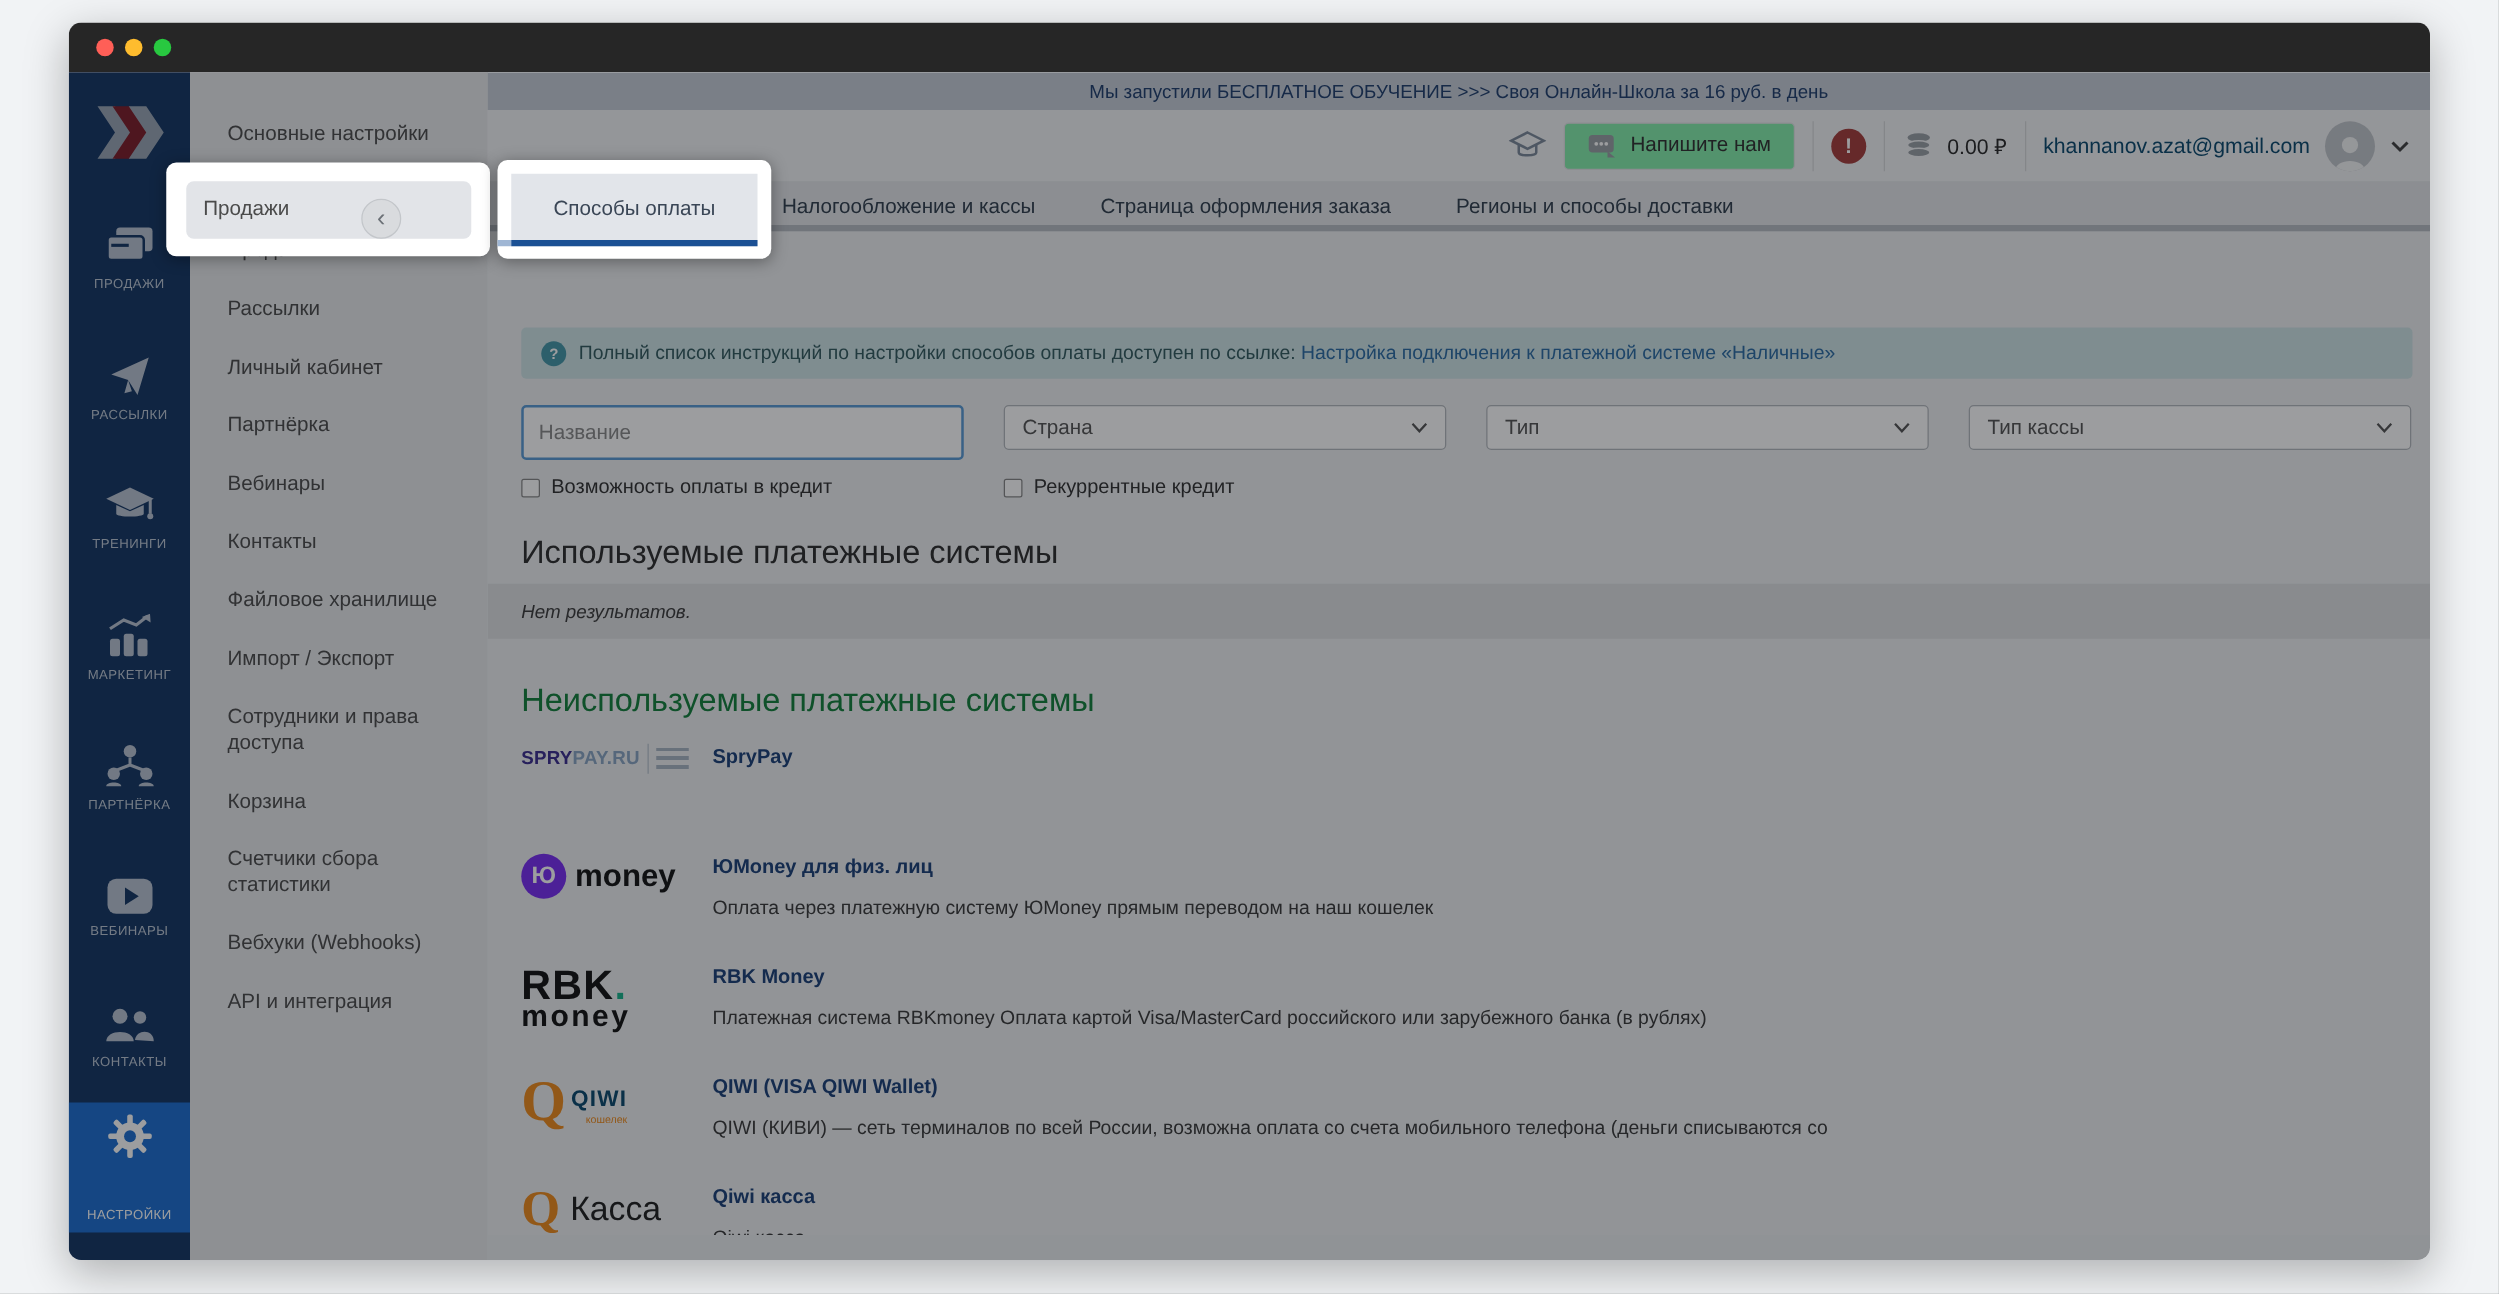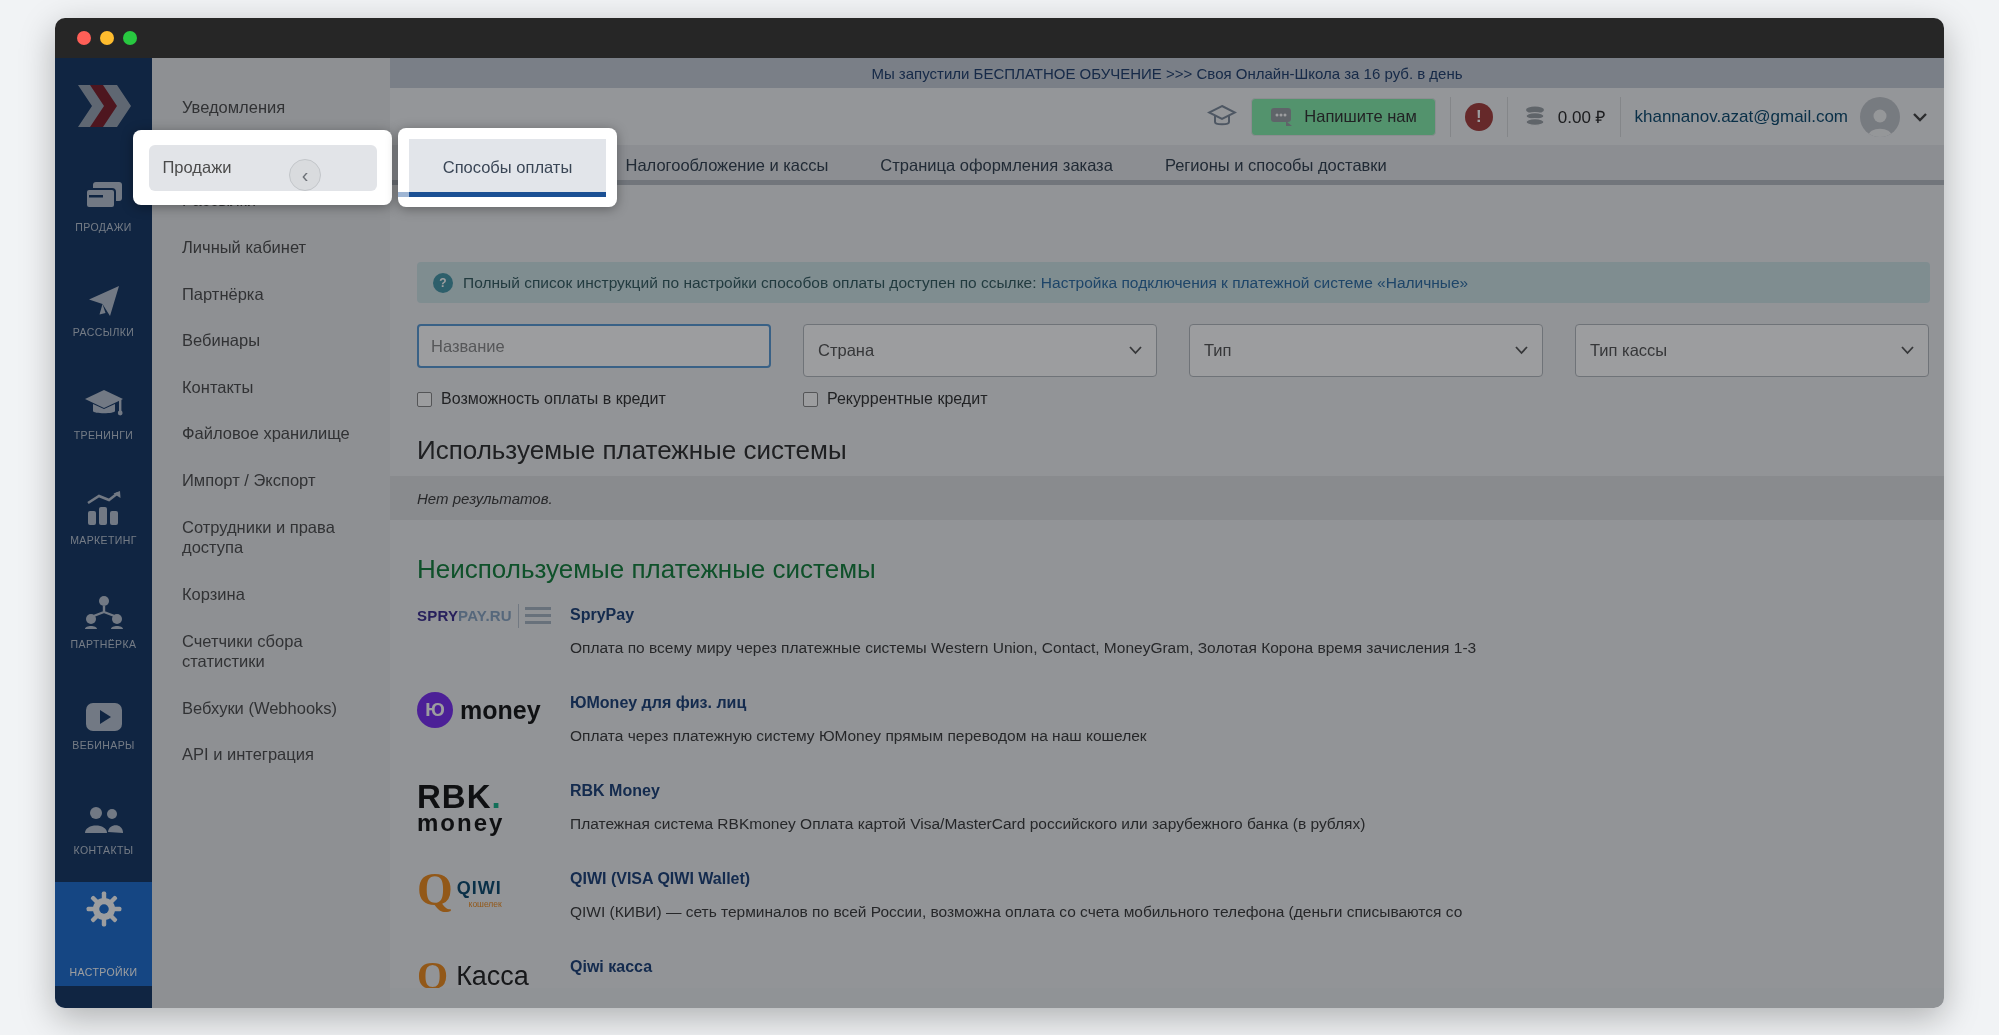--- a/index.html
+++ b/index.html
@@ -52,21 +52,21 @@
   .info-banner { margin-top:77px; height:41px; background:#cfe4e7; border-radius:4px; display:flex; align-items:center;
                  padding:0 16px; gap:10px; font-size:15.5px; color:#355c60; }
   .info-banner .qmark { width:20px; height:20px; border-radius:50%; background:#4798a8; color:#fff; font-size:12px; font-weight:bold;
                         display:flex; align-items:center; justify-content:center; flex-shrink:0; cursor:pointer; }
   .info-banner a { color:#2e6da4; text-decoration:none; cursor:pointer; }
 
   .filters { margin-top:21px; display:flex; gap:32px; }
   .filters .name-input { width:354px; height:44px; border:2px solid #5b9bd5; border-radius:4px; background:#fff;
                          font-size:16.5px; color:#333; padding:0 12px; outline:none; font-family:"Liberation Sans",sans-serif; }
   .filters .name-input::placeholder { color:#8a8a8a; }
-  .sel { width:354px; height:53px; background:#fff; border:1px solid #b5b9be; border-radius:4px; display:flex;
+  .sel { width:354px; height:36px; background:#fff; border:1px solid #b5b9be; border-radius:4px; display:flex;
          align-items:center; justify-content:space-between; padding:0 14px; font-size:16.5px; color:#555; cursor:pointer; }
 
   .checks { margin-top:12px; height:20px; display:flex; }
   .chk { display:flex; align-items:center; gap:9px; font-size:16px; color:#333; cursor:pointer; }
   .chk .box { width:15px; height:15px; border:1px solid #888; background:#fff; border-radius:2px; }
   .chk1 { width:386px; }
 
   .sect-h { margin-top:24px; font-size:26px; font-weight:400; color:#2f2f2f; line-height:34px; }
   .noresults { margin:9px -14px 0 -27px; height:44px; background:#e0e1e3; display:flex; align-items:center;
                padding-left:27px; font-size:15px; font-style:italic; color:#3c3c3c; }
@@ -219,20 +219,21 @@
             <rect x="10.6" y="17" width="2.8" height="6" rx="1" transform="rotate(135 12 12)"></rect>
             <circle cx="12" cy="12" r="7"></circle>
           </g>
           <circle cx="12" cy="12" r="3" fill="#1e6fd0"></circle>
         </svg>
         <span class="lbl" style="color:#fff">НАСТРОЙКИ</span>
       </div>
     </aside>
 
     <ul class="submenu">
+      <li>Основные настройки</li>
       <li>Уведомления</li>
       <li>Продажи</li>
       <li>Рассылки</li>
       <li>Личный кабинет</li>
       <li>Партнёрка</li>
       <li>Вебинары</li>
       <li>Контакты</li>
       <li>Файловое хранилище</li>
       <li>Импорт / Экспорт</li>
       <li>Сотрудники и права доступа</li>
@@ -345,21 +346,20 @@
           <div class="pay-item">
             <div class="pay-logo">
               <div class="lg-sprypay">
                 <span><span class="p1">SPRY</span><span class="p2">PAY.RU</span></span>
                 <span class="bar"></span>
                 <span class="mini"></span>
               </div>
             </div>
             <div class="pay-text">
               <a class="pay-title">SpryPay</a>
-              <div class="pay-desc">Оплата по всему миру через платежные системы Western Union, Contact, MoneyGram, Золотая Корона время зачисления 1-3</div>
             </div>
           </div>
 
           <div class="pay-item">
             <div class="pay-logo">
               <div class="lg-yoo">
                 <span class="circ">Ю</span>
                 <span class="word">money</span>
               </div>
             </div>

